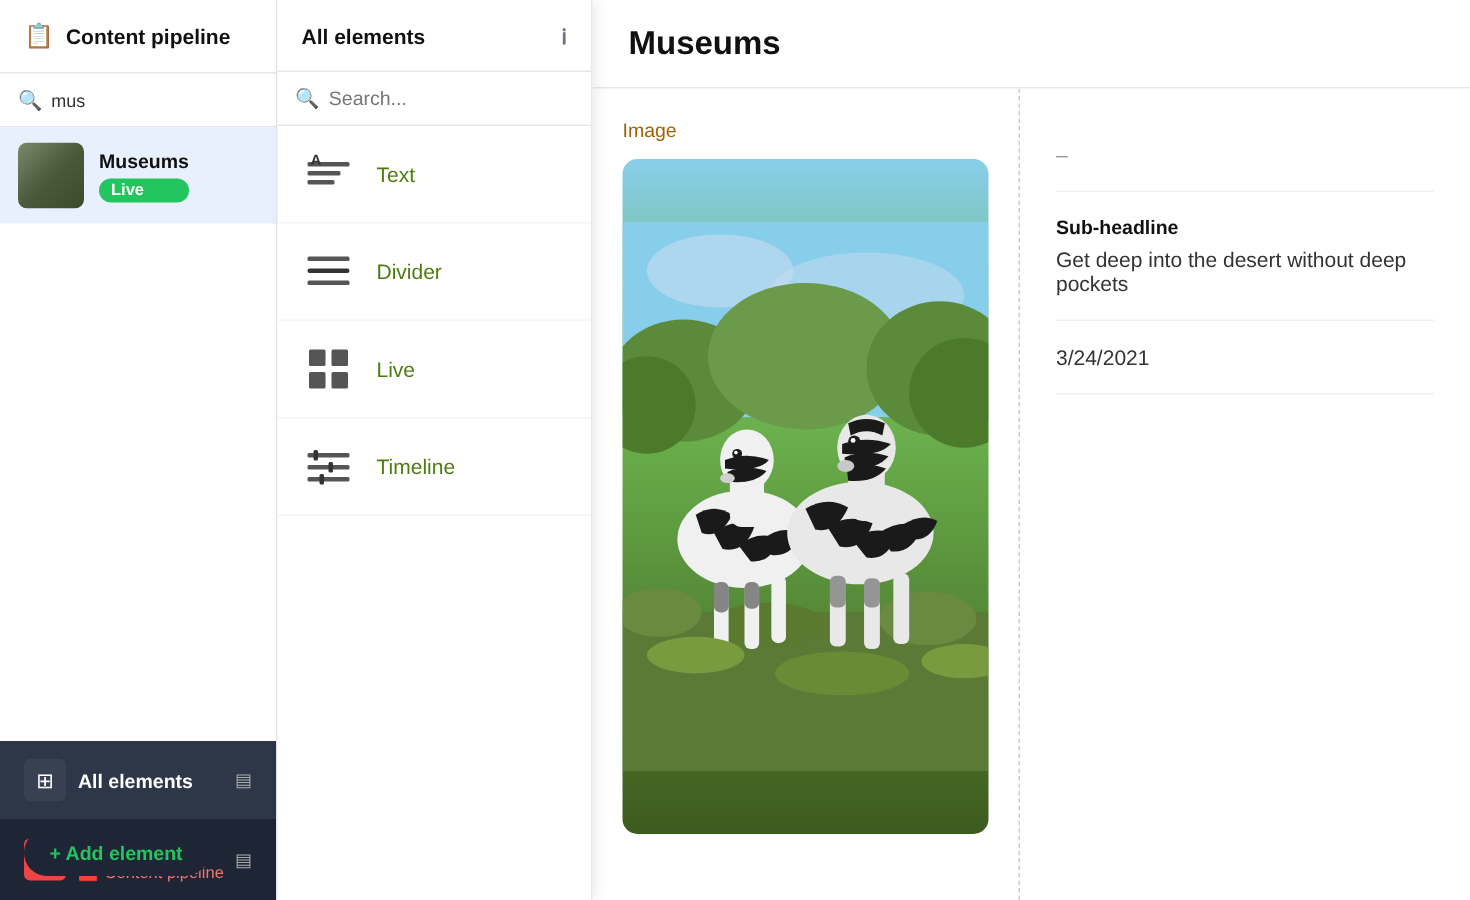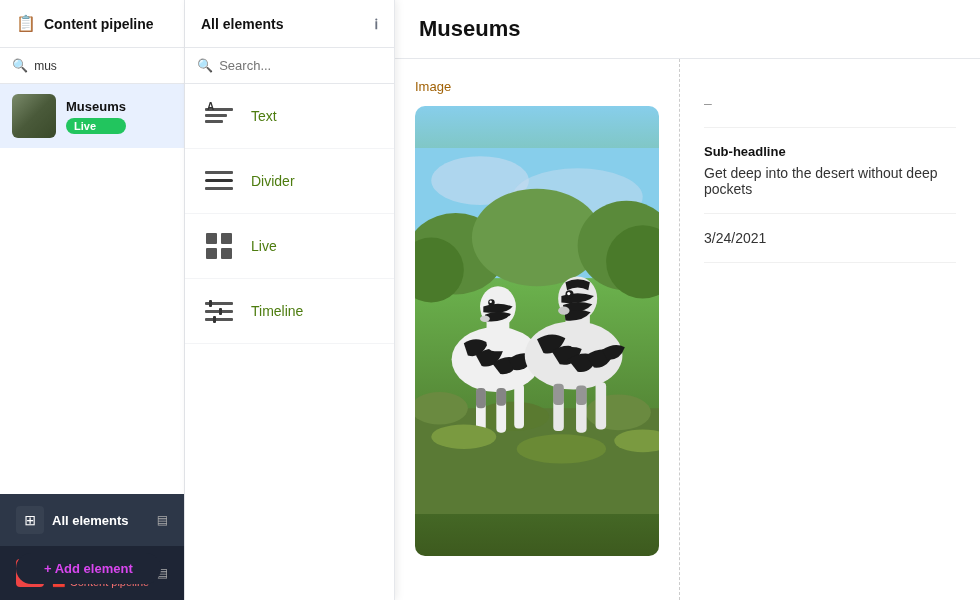--- a/index.html
+++ b/index.html
@@ -111,24 +111,24 @@
       color: #fff;
       font-size: 14px;
       flex-shrink: 0;
     }
     .sidebar-bottom-text { flex: 1; padding-left: 8px; }
     .add-element-btn {
       position: absolute;
       bottom: 16px;
       left: 16px;
       background: #1e2535;
-      color: #d946ef;
+      color: #22c55e;
       border: none;
       border-radius: 999px;
-      padding: 8px 28px;
+      padding: 8px 17px;
       font-size: 13px;
       font-weight: 600;
       cursor: pointer;
       display: flex;
       align-items: center;
       gap: 6px;
       z-index: 10;
     }
 
     

